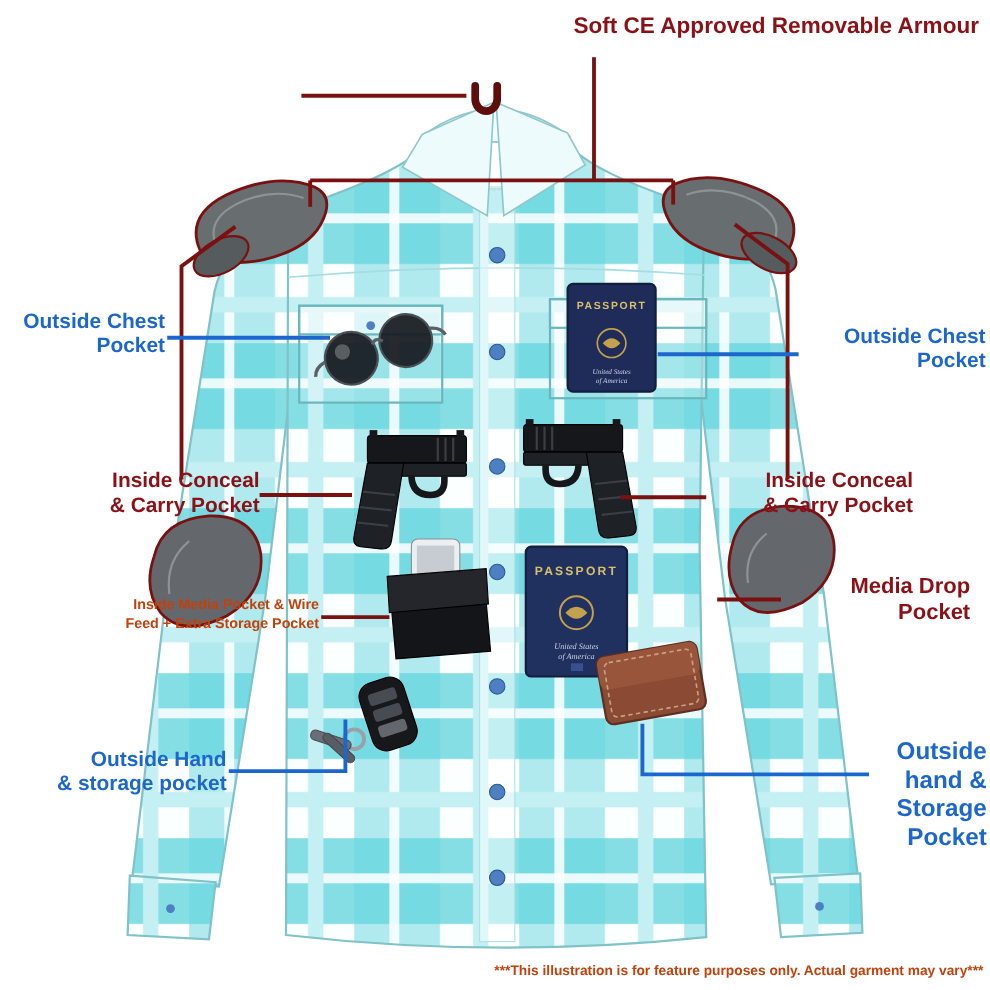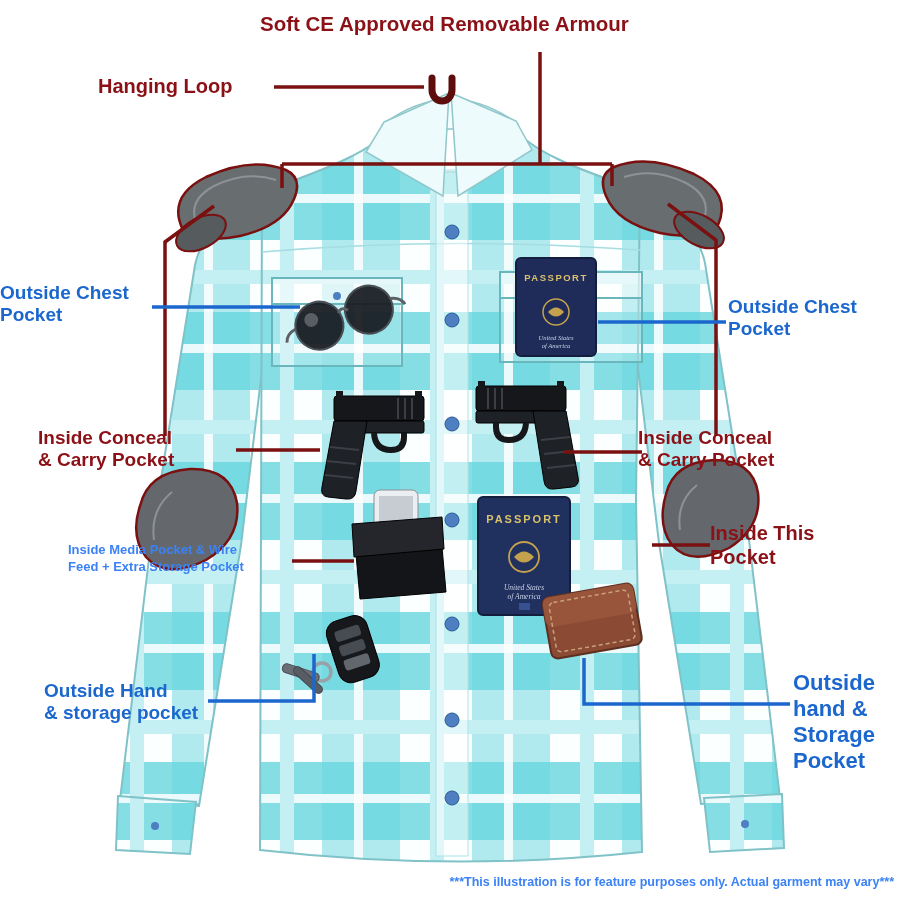--- a/index.html
+++ b/index.html
@@ -1,22 +1,22 @@
 <!DOCTYPE html>
 <html><head>
 <meta charset="utf-8">
 <style>
   * { margin:0; padding:0; box-sizing:border-box; }
   html,body { width:900px; height:900px; background:#ffffff; font-family:"Liberation Sans", sans-serif; }
   .canvas { position:relative; width:900px; height:900px; background:#ffffff; overflow:hidden; }
   .canvas > svg { position:absolute; left:0; top:0; }
-  .lbl { position:absolute; font-weight:700; white-space:pre-line; text-align:left; line-height:1.18; }
+  .lbl { position:absolute; font-weight:700; white-space:pre-line; text-align:right; line-height:1.18; }
   .c-maroon { color:#8b1117; }
   .c-blue  { color:#1b67cd; }
-  .c-black { color:#3b82f6; }
+  .c-black { color:#c2410c; }
   #lbl-title        { left:260px; top:12px;  width:630px; font-size:20.5px; }
   #lbl-hanging      { left:98px;  top:75px;  width:170px; font-size:20px; }
   #lbl-chest-left   { left:0px;   top:282px; width:150px; font-size:19px; }
   #lbl-chest-right  { left:728px; top:296px; width:168px; font-size:19px; }
   #lbl-conceal-left { left:38px;  top:427px; width:198px; font-size:19px; }
   #lbl-conceal-right{ left:638px; top:427px; width:192px; font-size:19px; }
   #lbl-media        { left:68px;  top:542px; width:222px; font-size:13px; line-height:1.3; }
   #lbl-drop         { left:710px; top:522px; width:172px; font-size:20px; }
   #lbl-hand-left    { left:0px;   top:680px; width:206px; font-size:19px;padding-left:44px; }
   #lbl-hand-right   { left:793px; top:670px; width:104px; font-size:22px; }
@@ -183,32 +183,31 @@
 
     <g stroke="#1b67cd" stroke-width="3.5" fill="none">
       <path d="M152,307 H300"></path>
       <path d="M726,322 H598"></path>
       <path d="M314,654 V701 H208"></path>
       <path d="M584,658 V704 H790"></path>
     </g>
   </svg>
 
   <div class="lbl c-maroon" id="lbl-title">Soft CE Approved Removable Armour</div>
-  <div class="lbl c-maroon" id="lbl-hanging">Hanging Loop</div>
   <div class="lbl c-blue" id="lbl-chest-left">Outside Chest
 Pocket</div>
   <div class="lbl c-blue" id="lbl-chest-right">Outside Chest
 Pocket</div>
   <div class="lbl c-maroon" id="lbl-conceal-left">Inside Conceal
 &amp; Carry Pocket</div>
   <div class="lbl c-maroon" id="lbl-conceal-right">Inside Conceal
 &amp; Carry Pocket</div>
   <div class="lbl c-black" id="lbl-media">Inside Media Pocket &amp; Wire
 Feed + Extra Storage Pocket</div>
-  <div class="lbl c-maroon" id="lbl-drop">Inside This
+  <div class="lbl c-maroon" id="lbl-drop">Media Drop
 Pocket</div>
   <div class="lbl c-blue" id="lbl-hand-left">Outside Hand
 &amp; storage pocket</div>
   <div class="lbl c-blue" id="lbl-hand-right">Outside
 hand &amp;
 Storage
 Pocket</div>
   <div class="lbl c-black" id="lbl-disclaimer">***This illustration is for feature purposes only.  Actual garment may vary***</div>
 </div>
 

